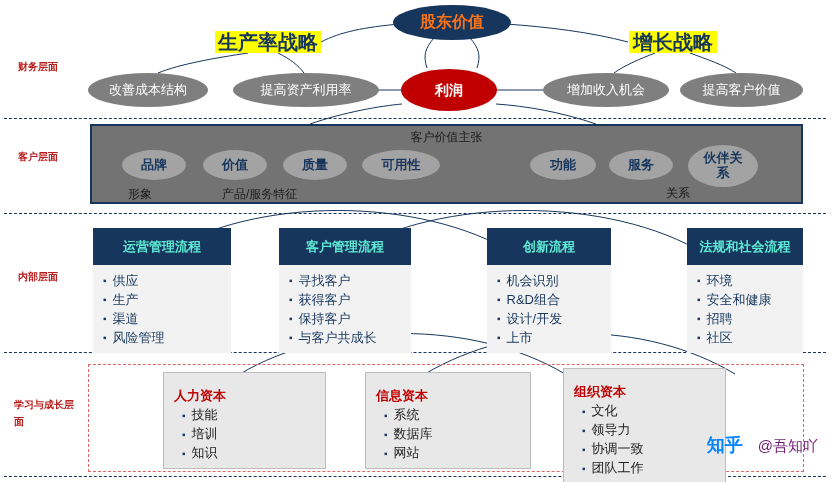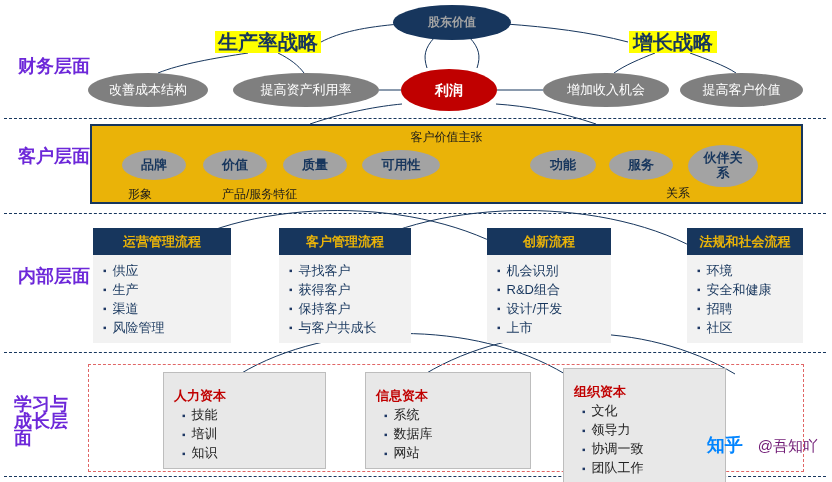--- a/index.html
+++ b/index.html
@@ -3,35 +3,35 @@
 <meta charset="utf-8">
 <style>
   * { margin:0; padding:0; box-sizing:border-box; }
   html,body { background:#ffffff; }
   body { font-family:"Liberation Sans","DejaVu Sans",sans-serif; }
   .stage { position:relative; width:832px; height:482px; background:#fff; overflow:hidden; }
   .abs { position:absolute; }
   .connectors { left:0; top:0; pointer-events:none; }
   .connectors path { fill:none; stroke:#17365d; stroke-width:1; }
   .sep { border-top:1px dashed #17365d; height:0; }
-  .perspective-label { font-size:18px; font-weight:bold; color:#6d28d9; line-height:17px; }
+  .perspective-label { font-size:10px; font-weight:bold; color:#b91c1c; line-height:17px; }
   .ellipse { border-radius:50%; display:flex; align-items:center; justify-content:center; text-align:center; line-height:1.15; }
-  .ellipse.navy { background:#17365d; color:#a3a3a3; font-weight:bold; font-size:12px; }
+  .ellipse.navy { background:#17365d; color:#f97316; font-weight:bold; font-size:16px; }
   .ellipse.gray { background:#7f7f7f; color:#fff; font-size:13px; }
   .ellipse.red  { background:#c00000; color:#fff; font-weight:bold; font-size:14px; }
   .ellipse.peach{ background:#a3a3a3; color:#17365d; font-weight:bold; font-size:13px; }
   .strategy { background:#ffff00; color:#17365d; font-weight:bold; font-size:20px;
               display:flex; align-items:center; justify-content:center; }
-  .customer-box { border:2px solid #17365d; background:#eab308; }
+  .customer-box { border:2px solid #17365d; background:#737373; }
   .cv-title { position:absolute; top:3px; left:0; width:100%; text-align:center;
               font-size:12px; color:#1a1a1a; }
   .caption { font-size:12px; color:#1a1a1a; }
   .process { display:flex; flex-direction:column; }
-  .process-header { background:#17365d; color:#eab308; font-weight:bold; font-size:13px;
-                    height:27px; display:flex; align-items:center; justify-content:center; }
+  .process-header { background:#17365d; color:#5eead4; font-weight:bold; font-size:13px;
+                    height:37px; display:flex; align-items:center; justify-content:center; }
   .process-body { background:#f2f2f2; padding:6px 6px 6px 10px; }
   .bullet-item { display:flex; font-size:13px; line-height:19px; }
   .bullet { color:#1f3864; margin-right:6px; font-size:10px; line-height:19px; }
   .process-body .bullet-item span:last-child { color:#17365d; }
   .learning-outer { border:1px dashed #e06666; background:transparent; }
   .capital { background:#e8e8e8; border:1px solid #bdbdbd; padding:14px 8px 5px 10px; }
   .capital-title { color:#c00000; font-weight:bold; font-size:13px; line-height:18px; margin-bottom:1px; }
   .capital .bullet-item { margin-left:8px; line-height:18px; }
   .capital .bullet-item span:last-child { color:#222; }
   .watermark { display:flex; align-items:baseline; gap:5px; }

